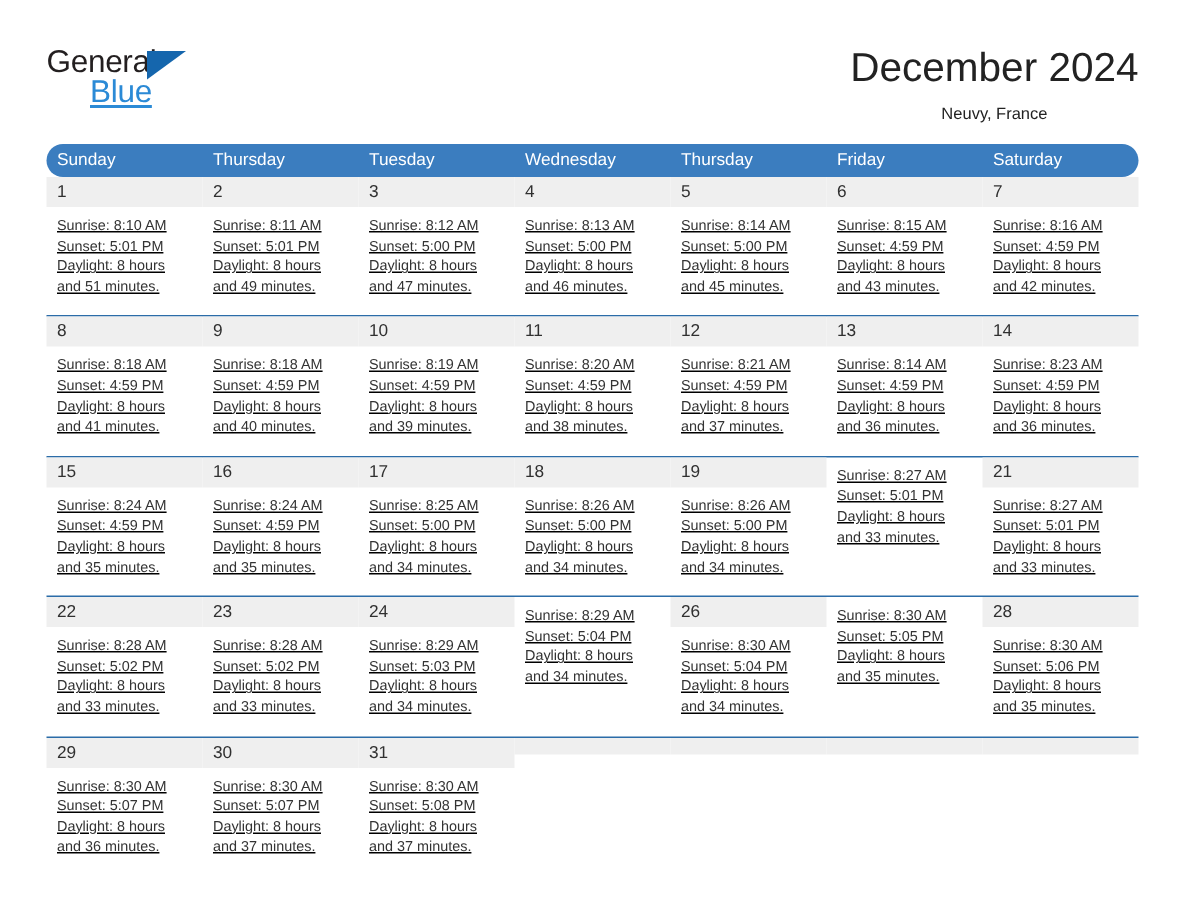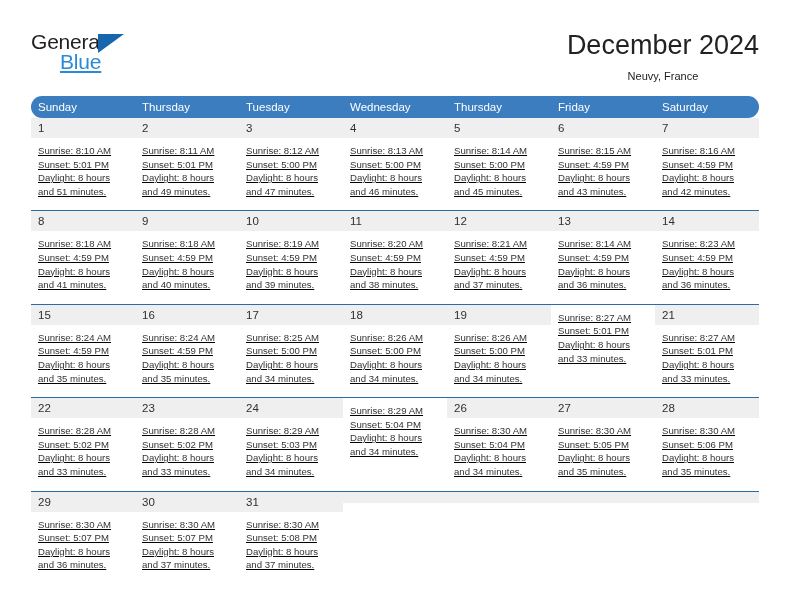--- a/index.html
+++ b/index.html
@@ -401,21 +401,20 @@
           <div class="day-cell">
             <div class="day-num">26</div>
             <div class="day-body">
               <div class="day-line">Sunrise: 8:30 AM</div>
               <div class="day-line">Sunset: 5:04 PM</div>
               <div class="day-line">Daylight: 8 hours</div>
               <div class="day-line">and 34 minutes.</div>
             </div>
           </div>
           <div class="day-cell">
-            <div class="day-num">27</div>
             <div class="day-body">
               <div class="day-line">Sunrise: 8:30 AM</div>
               <div class="day-line">Sunset: 5:05 PM</div>
               <div class="day-line">Daylight: 8 hours</div>
               <div class="day-line">and 35 minutes.</div>
             </div>
           </div>
           <div class="day-cell">
             <div class="day-num">28</div>
             <div class="day-body">

